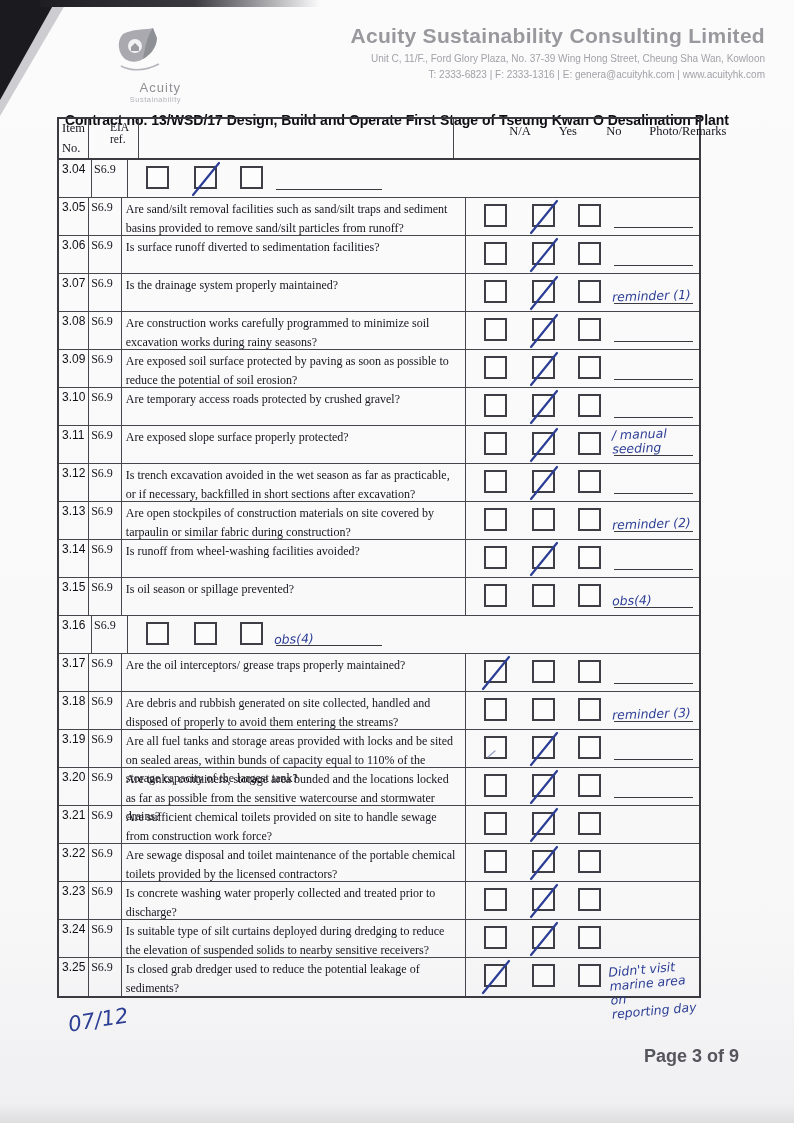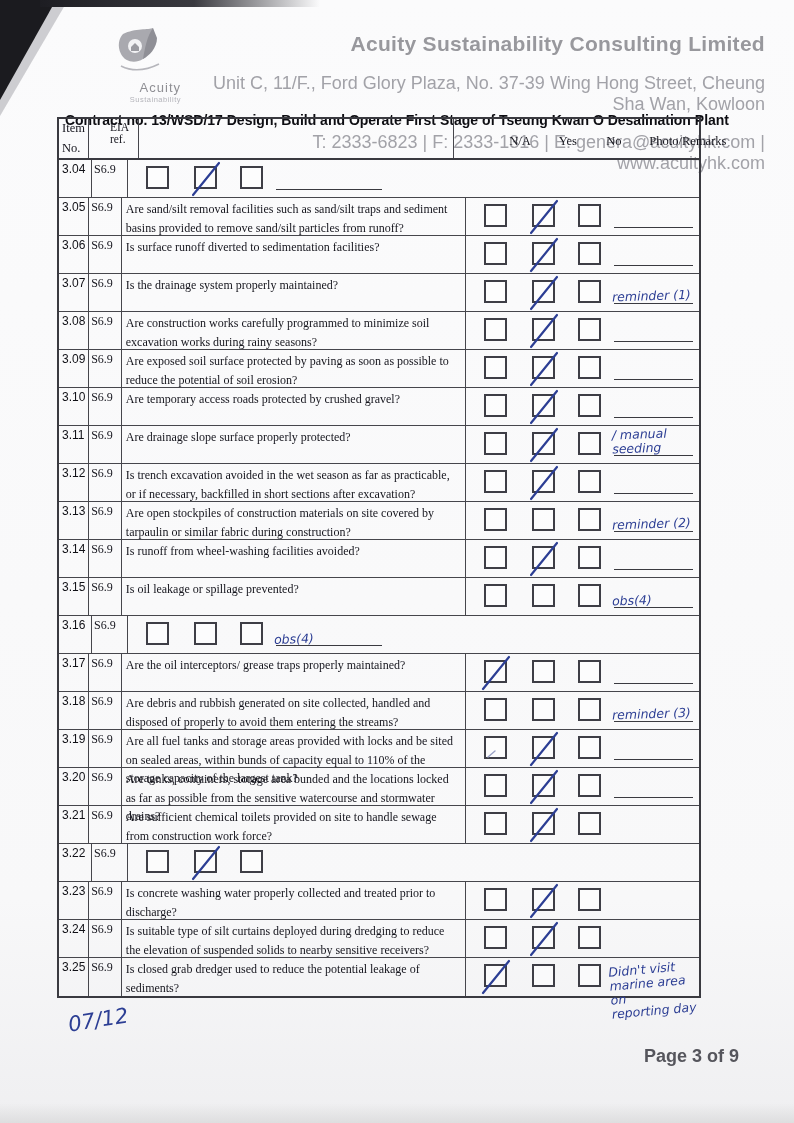--- a/index.html
+++ b/index.html
@@ -21,42 +21,42 @@
   .scan-streak { position:absolute; left:40px; top:0; width:280px; height:7px;
     background:linear-gradient(to right,#1d1d22 0%, #3a3a40 55%, rgba(58,58,64,0) 100%); }
   .scan-bottom { position:absolute; left:0; bottom:0; width:100%; height:20px;
     background:linear-gradient(to bottom, rgba(215,215,220,0), #dededf); }
 
   
   .logo { position:absolute; left:95px; top:26px; width:86px; text-align:right; }
   .logo svg { display:block; margin:0 auto; }
   .logo-brand { font-family:"Liberation Sans", sans-serif; font-size:13px; color:#8f8f94; letter-spacing:1px; margin-top:2px;}
   .logo-sub { font-family:"Liberation Sans", sans-serif; font-size:7.5px; color:#b4b4ba; letter-spacing:.5px;}
-  .head-block { position:absolute; left:180px; right:29px; top:32px; text-align:right;
+  .head-block { position:absolute; left:180px; right:29px; top:24px; text-align:right;
     font-family:"Liberation Sans", sans-serif; }
   .company { font-size:21px; font-weight:bold; color:#98989d; letter-spacing:.3px; }
-  .addr, .contact { font-size:18px; color:#a2a2a8; margin-top:17px; }
+  .addr, .contact { font-size:10px; color:#a2a2a8; margin-top:5px; }
   .doc-title { position:absolute; left:0; top:112px; width:794px; text-align:center;
     font-family:"Liberation Sans", sans-serif; font-size:14px; font-weight:bold; color:#0d0d12; }
 
   
   .tbl { position:absolute; left:57px; top:117px; width:644px; border:2px solid #3a3a40; background:transparent; }
   .thead { display:flex; height:41px; border-bottom:2px solid #3a3a40; font-size:12.5px; }
   .trow  { display:flex; height:38px; border-bottom:1.5px solid #46464c; position:relative; }
   .trow:last-child { border-bottom:none; }
   .c-item { width:33px; border-right:1.5px solid #46464c; padding:2px 2px 0 3px;
     font-family:"Liberation Sans", sans-serif; font-size:12px; color:#101016; }
   .c-eia  { width:36px; border-right:1.5px solid #46464c; padding:2px 1px 0 2px; font-size:12px; }
   .c-q    { width:384px; border-right:1.5px solid #46464c; padding:2px 4px 0 4px;
     font-size:12px; line-height:18.5px; }
   .c-ans  { width:260px; position:relative; }
   .h-item { width:33px; border-right:1.5px solid #46464c; padding:2px 3px; display:flex; flex-direction:column; justify-content:space-between;}
   .h-eia  { width:36px; border-right:1.5px solid #46464c; padding:2px 1px; font-size:11.5px;margin-left:20px;}
   .h-q    { width:384px; border-right:1.5px solid #46464c; }
-  .h-ans  { width:260px; position:relative; padding-top:15px;margin-left:32px; }
+  .h-ans  { width:260px; position:relative; padding-top:5px;margin-left:32px; }
   .h-na  { position:absolute; left:14px;  width:40px; text-align:center; }
   .h-yes { position:absolute; left:62px;  width:40px; text-align:center; }
   .h-no  { position:absolute; left:108px; width:40px; text-align:center; }
   .h-rem { position:absolute; left:148px; width:108px; text-align:center; }
 
   .cb { position:absolute; top:6px; width:23px; height:23px; border:2px solid #3e3e46; background:rgba(255,255,255,.5); }
   .cb-na  { left:18px; }
   .cb-yes { left:66px; }
   .cb-no  { left:112px; }
   .cb svg { overflow:visible; position:absolute; left:0; top:0; }
@@ -219,21 +219,21 @@
   <line x1="-3" y1="27" x2="23" y2="-5" stroke="#2c3e94" stroke-width="2.2" stroke-linecap="round"></line>
               </svg>
             </span>
             <span class="cb cb-no"></span>
             <span class="underline"></span>
           </div>
         </div>
         <div class="trow">
           <div class="c-item">3.11</div>
           <div class="c-eia">S6.9</div>
-          <div class="c-q">Are drainage slope surface properly protected?</div>
+          <div class="c-q">Are exposed slope surface properly protected?</div>
           <div class="c-ans">
             <span class="cb cb-na"></span>
             <span class="cb cb-yes">
               <svg width="23" height="23" viewBox="0 0 23 23">
   <line x1="-3" y1="27" x2="23" y2="-5" stroke="#2c3e94" stroke-width="2.2" stroke-linecap="round"></line>
               </svg>
             </span>
             <span class="cb cb-no"></span>
             <span class="underline"></span>
             <span class="hand remark">/ manual seeding</span>
@@ -277,21 +277,21 @@
   <line x1="-3" y1="27" x2="23" y2="-5" stroke="#2c3e94" stroke-width="2.2" stroke-linecap="round"></line>
               </svg>
             </span>
             <span class="cb cb-no"></span>
             <span class="underline"></span>
           </div>
         </div>
         <div class="trow">
           <div class="c-item">3.15</div>
           <div class="c-eia">S6.9</div>
-          <div class="c-q">Is oil leakage or spillage prevented?</div>
+          <div class="c-q">Is oil season or spillage prevented?</div>
           <div class="c-ans">
             <span class="cb cb-na"></span>
             <span class="cb cb-yes"></span>
             <span class="cb cb-no"></span>
             <span class="underline"></span>
             <span class="hand remark">obs(4)</span>
           </div>
         </div>
         <div class="trow">
           <div class="c-item">3.16</div>
@@ -375,20 +375,21 @@
               <svg width="23" height="23" viewBox="0 0 23 23">
   <line x1="-3" y1="27" x2="23" y2="-5" stroke="#2c3e94" stroke-width="2.2" stroke-linecap="round"></line>
               </svg>
             </span>
             <span class="cb cb-no"></span>
           </div>
         </div>
         <div class="trow">
           <div class="c-item">3.22</div>
           <div class="c-eia">S6.9</div>
+          <div class="c-q">Are sewage disposal and toilet maintenance of the portable chemical toilets provided by the licensed contractors?</div>
           <div class="c-ans">
             <span class="cb cb-na"></span>
             <span class="cb cb-yes">
               <svg width="23" height="23" viewBox="0 0 23 23">
   <line x1="-3" y1="27" x2="23" y2="-5" stroke="#2c3e94" stroke-width="2.2" stroke-linecap="round"></line>
               </svg>
             </span>
             <span class="cb cb-no"></span>
           </div>
         </div>

